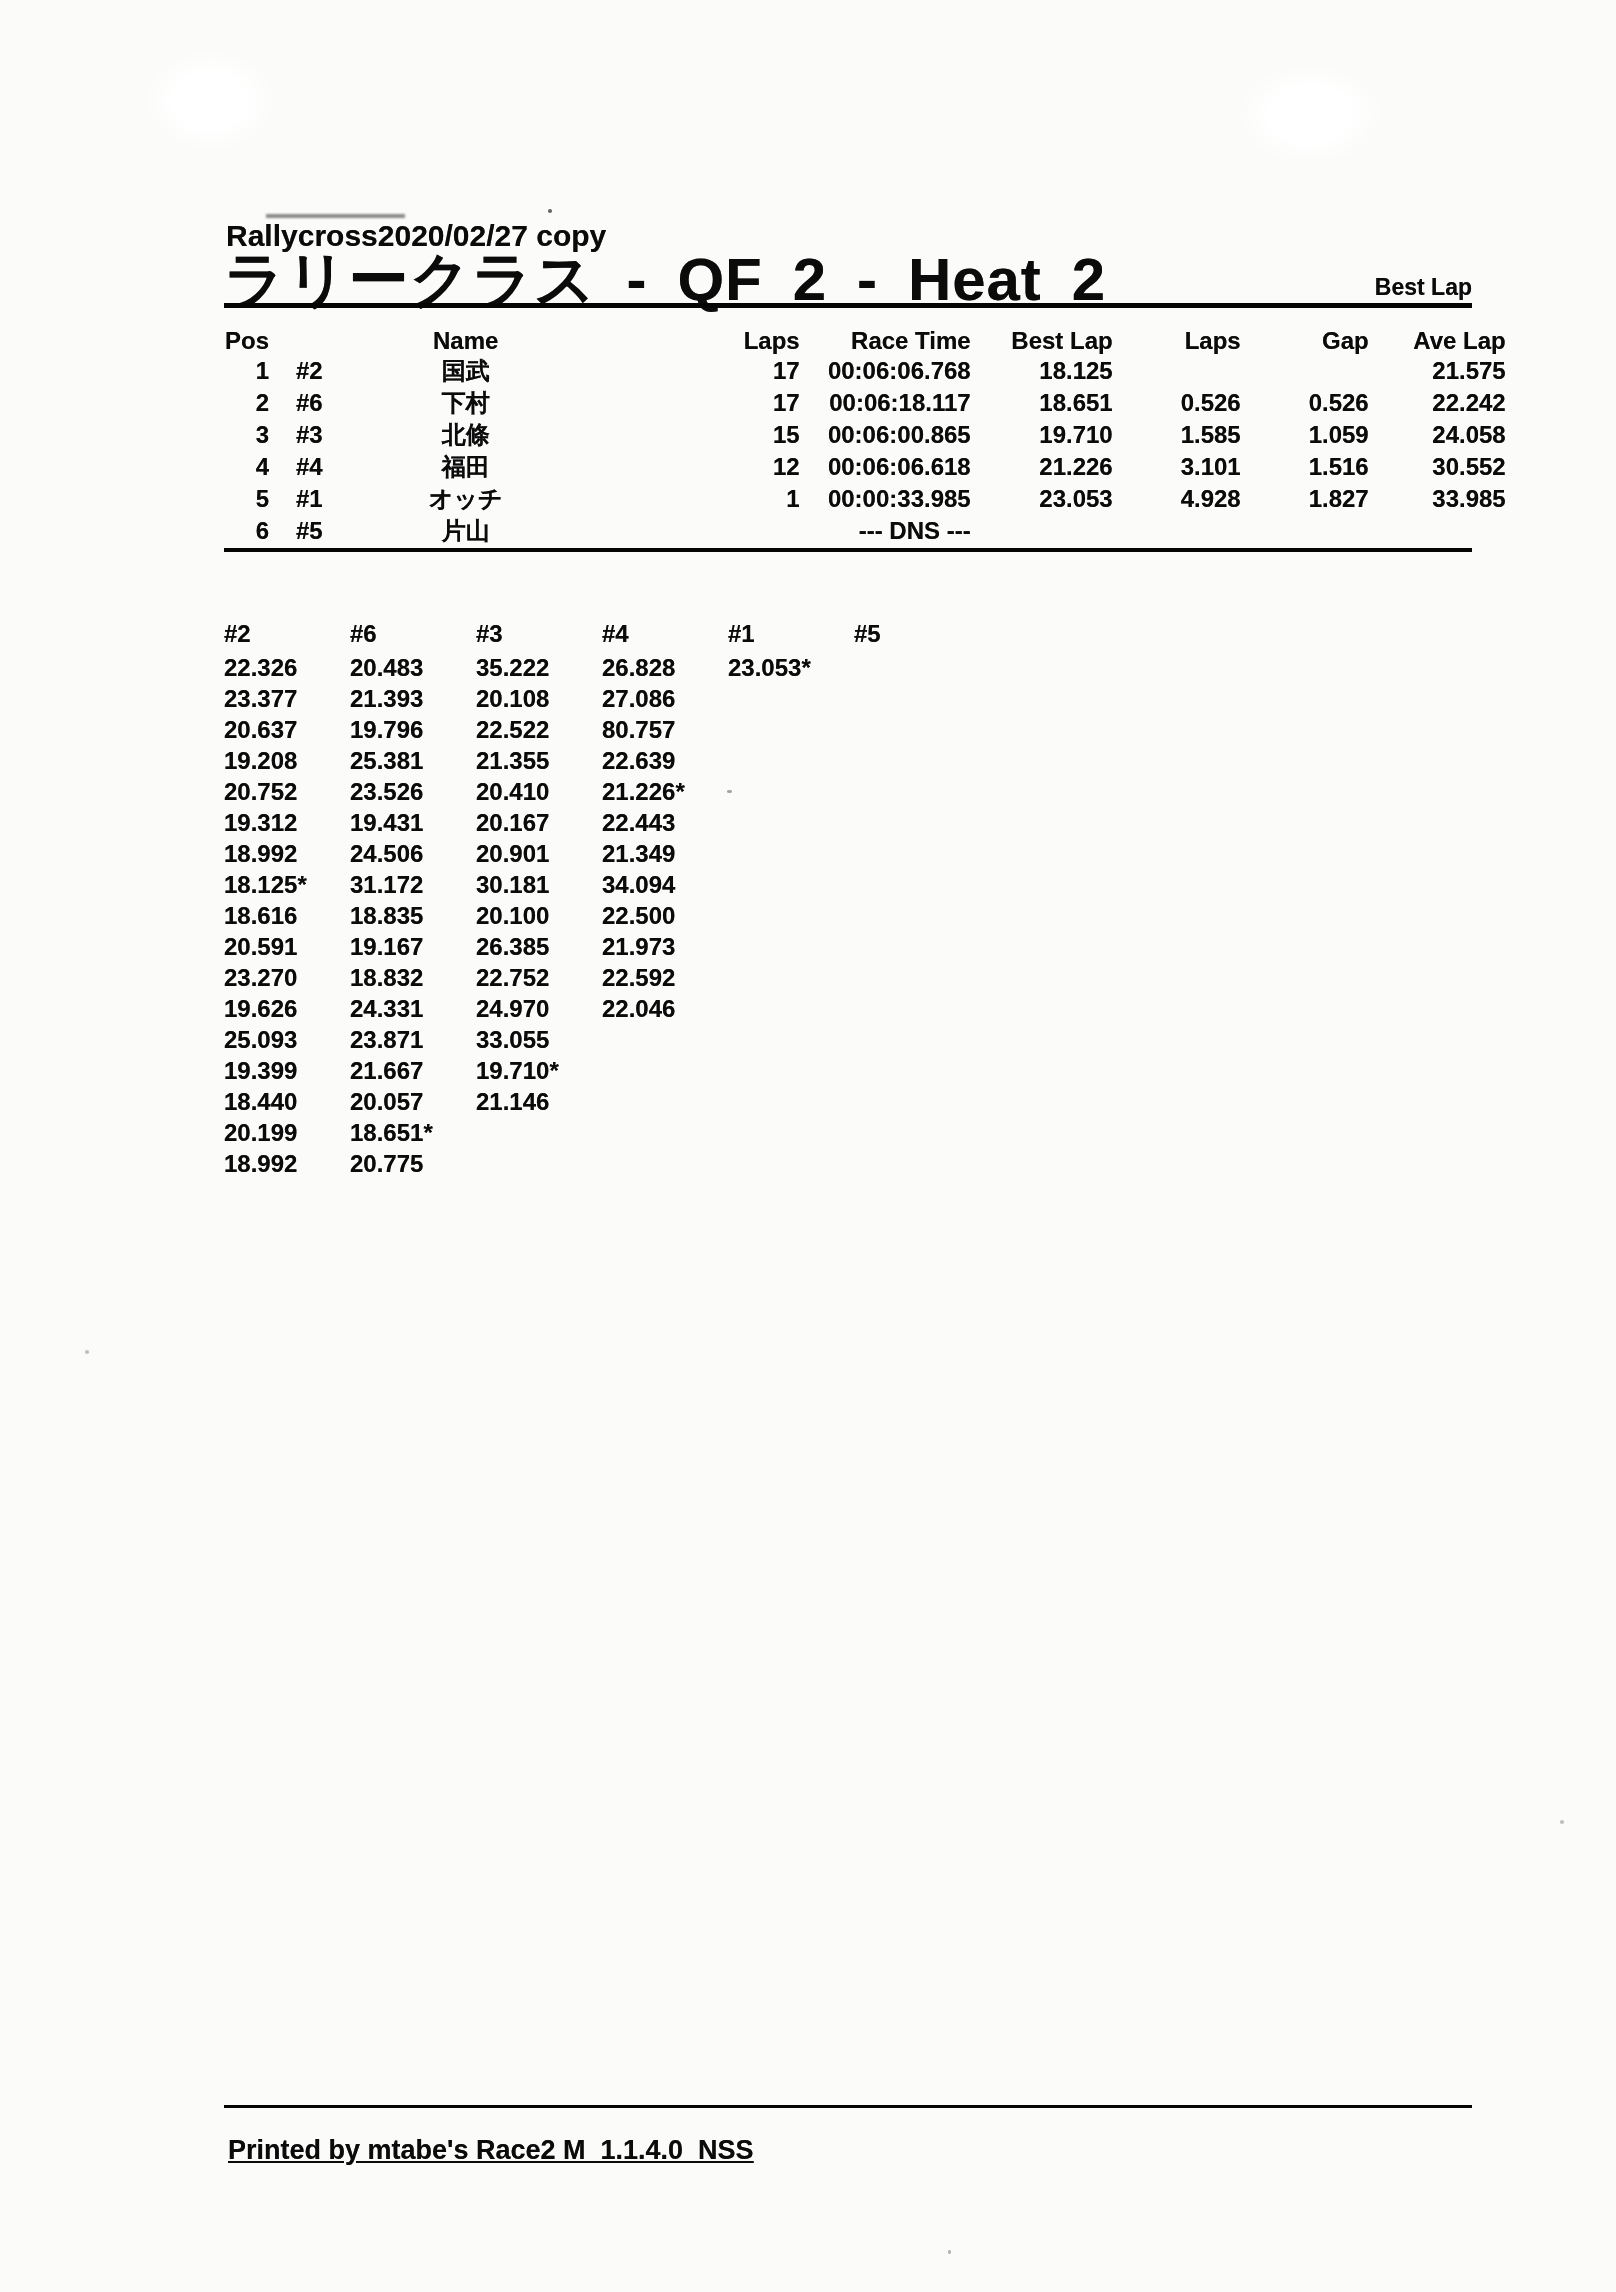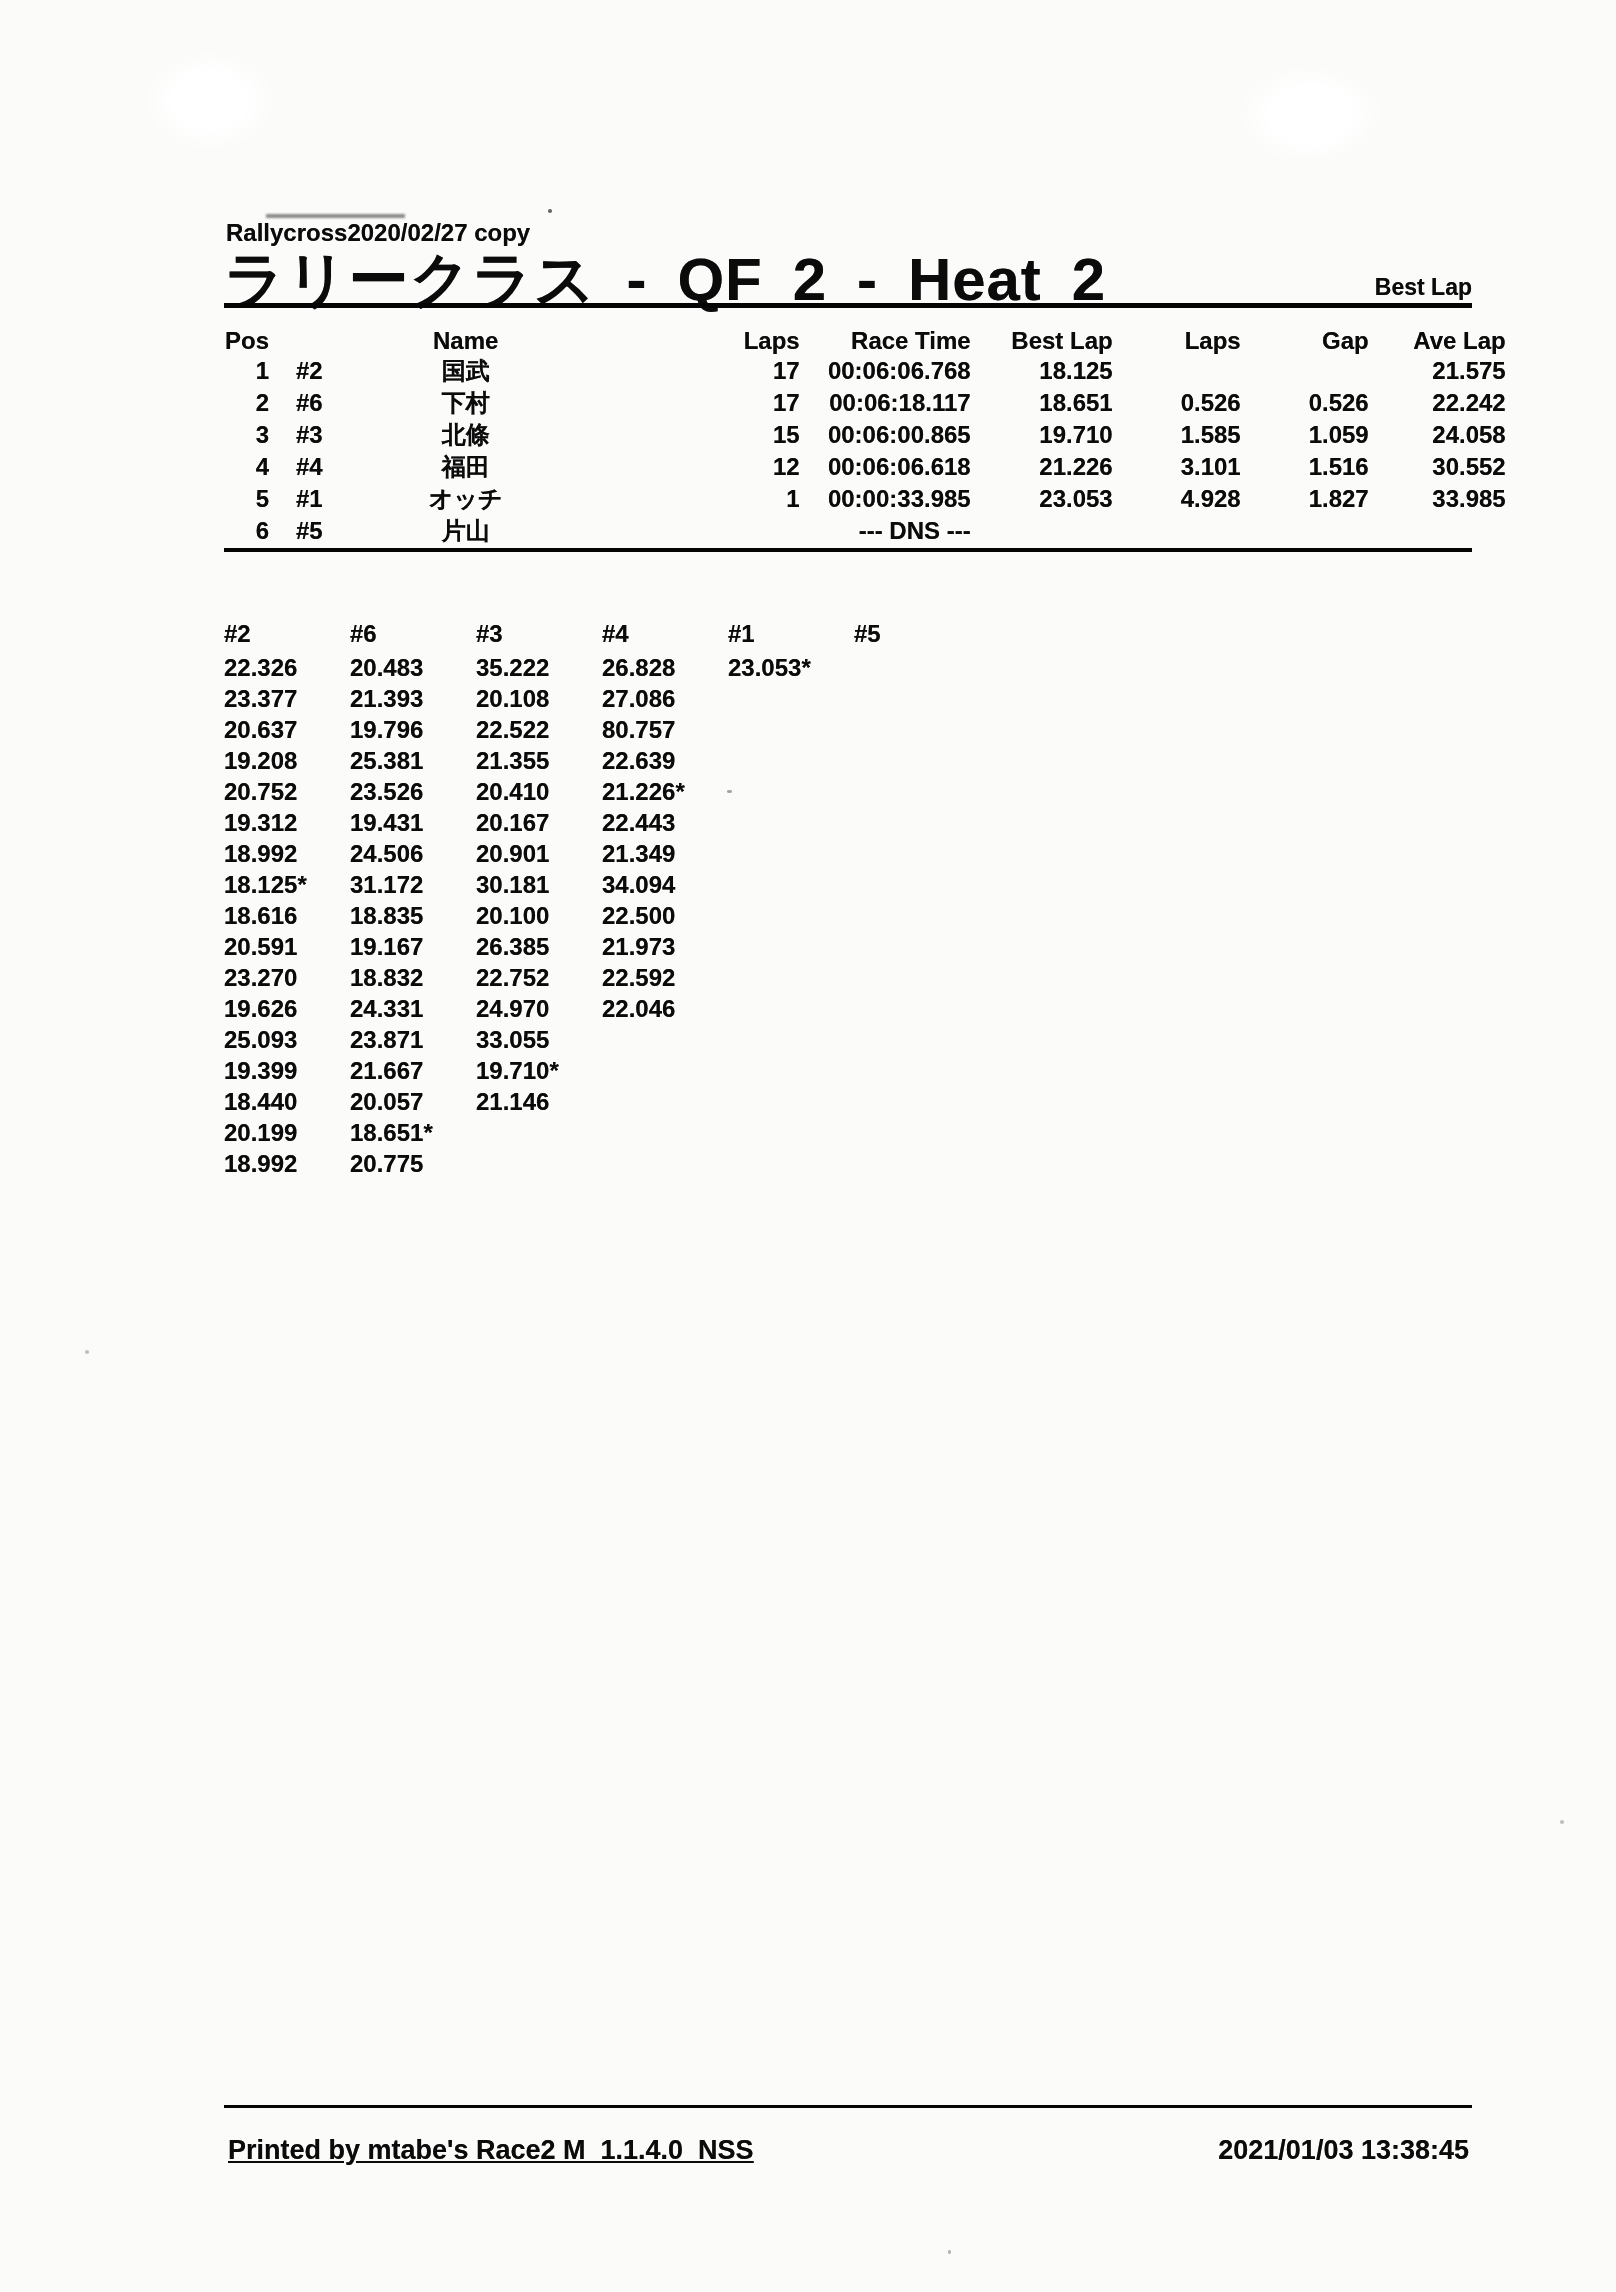--- a/index.html
+++ b/index.html
@@ -6,21 +6,21 @@
   body{
     width:1617px;height:2293px;position:relative;
     background:#fbfbf9;overflow:hidden;
     font-family:"Liberation Sans","DejaVu Sans",sans-serif;
     color:#0b0b0b;
   }
   .doc{position:absolute;inset:0;text-shadow:0 0 0.4px rgba(0,0,0,.6);}
   .abs{position:absolute;white-space:pre;}
 
   
-  .watermark{left:226px;top:219px;font-size:24px;font-weight:bold;}
+  .watermark{left:226px;top:219px;font-size:30px;font-weight:bold;}
   .title{left:224px;top:240px;font-size:60px;font-weight:bold;word-spacing:12.5px;letter-spacing:0.9px;}
   .bestlap-label{left:224px;top:274px;width:1248px;text-align:right;font-size:23px;font-weight:bold;}
 
   .rule{position:absolute;background:#050505;}
   .rule1{left:224px;top:303px;width:1248px;height:4.5px;}
   .rule2{left:224px;top:548px;width:1248px;height:3.6px;}
   .rule3{left:224px;top:2105px;width:1248px;height:2.7px;}
 
   
   table.results{
@@ -248,16 +248,15 @@
   <div class="lap-value">23.053*</div>
       </div>
 
   <div class="lap-col">
     <span class="lap-head">#5</span>
   </div>
 </div>
 
   <div class="rule rule3"></div>
   <div class="abs footer-left">Printed by mtabe's Race2 M  1.1.4.0  NSS</div>
-  <div class="abs footer-right">2021/01/03 13:38:45</div>
 
 </div>
 
 
 </body></html>

